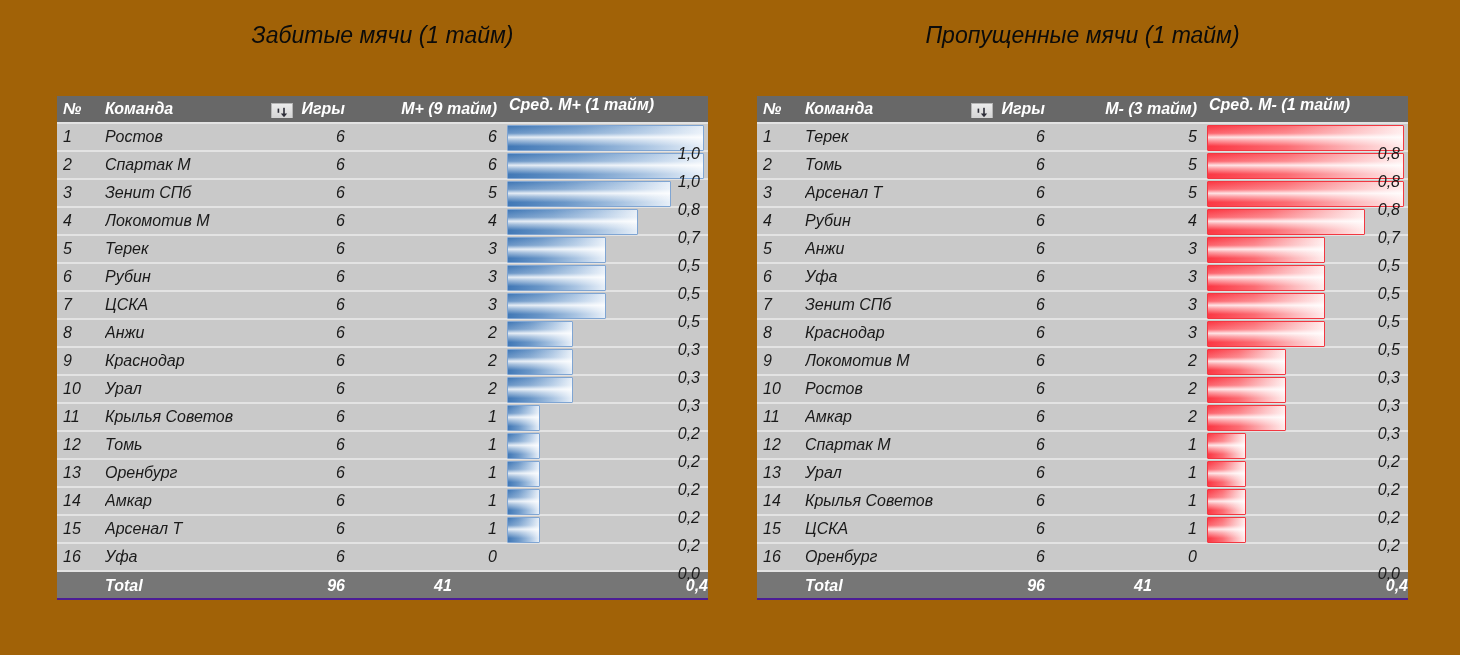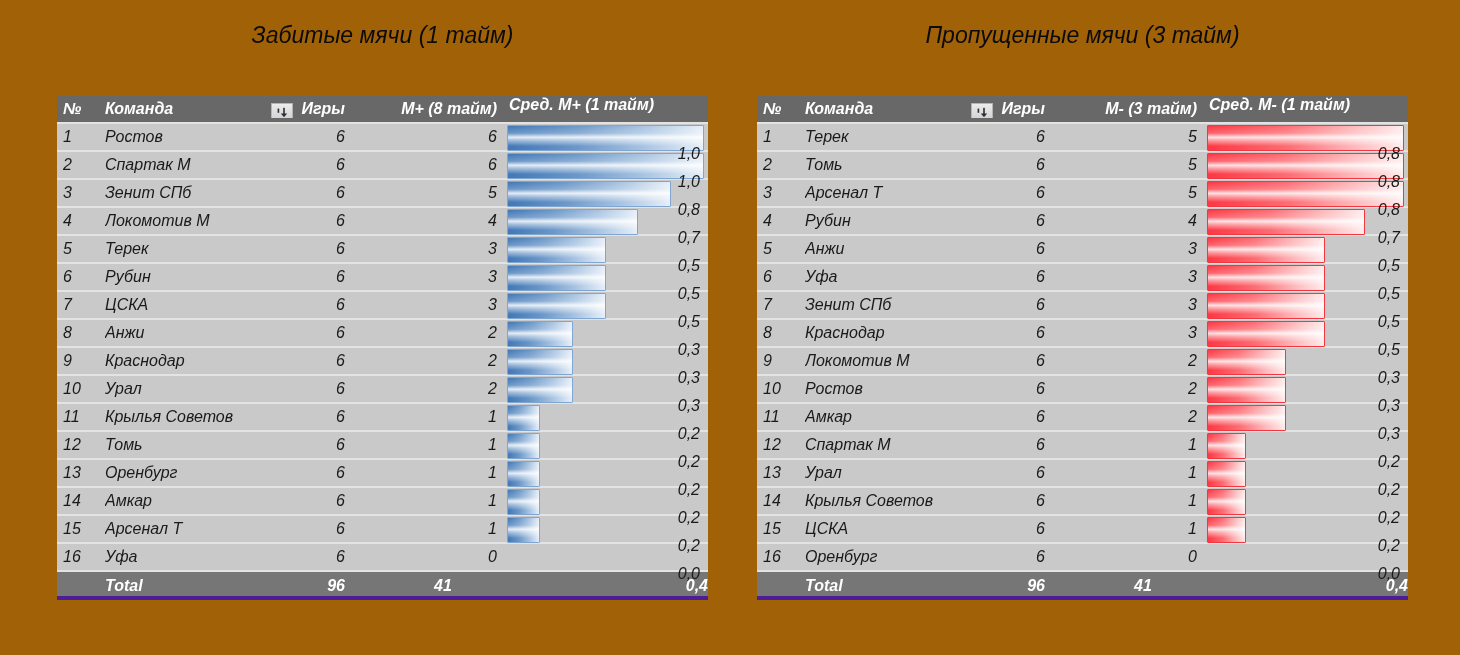--- a/index.html
+++ b/index.html
@@ -9,21 +9,21 @@
   #panel-left{left:57px;}
   #panel-right{left:757px;}
   .title{position:absolute;top:22px;left:0;width:100%;text-align:center;
          font-style:italic;font-size:23px;color:#0b0b0b;}
   .tbl{position:absolute;top:96px;left:0;width:651px;}
   .grid-row{display:grid;grid-template-columns:48px 195px 49px 155px 204px;align-items:center;box-sizing:border-box;}
   .thead{height:28px;background:#686868;border-bottom:2px solid #e3e3e3;
          color:#ffffff;font-weight:700;font-style:italic;font-size:16px;}
   .row{height:28px;background:#c9c9c9;border-bottom:2px solid #e3e3e3;
        font-style:italic;font-size:16px;color:#1a1a1a;}
-  .trow{height:28px;background:#767676;border-bottom:4px solid #4c1d95;
+  .trow{height:28px;background:#767676;border-bottom:2px solid #4c1d95;
         color:#ffffff;font-weight:700;font-style:italic;font-size:16px;}
   .c1{padding-left:6px;}
   .c2{padding-left:0;white-space:nowrap;overflow:hidden;}
   .c3{text-align:right;padding-right:4px;}
   .c4{text-align:right;padding-right:7px;}
   .c5{position:relative;height:100%;}
   .h-team{position:relative;}
   .h-avg{padding-left:5px;white-space:nowrap;}
   .sort-btn{position:absolute;right:7px;top:3px;width:22px;height:21px;
             background:linear-gradient(180deg,#ececec 0%,#d2d2d2 85%);
@@ -60,21 +60,21 @@
           <span class="sort-btn">
             <svg width="15" height="15" viewBox="0 0 15 15">
               <rect x="2.6" y="2.6" width="1.6" height="4.2" fill="#2e2e38"></rect>
               <rect x="8.2" y="1.8" width="1.6" height="7.2" fill="#2e2e38"></rect>
               <path d="M5.8 7.6 h6.4 L9 11.2 z" fill="#2e2e38"></path>
               <rect x="2" y="12" width="10.4" height="1.6" fill="#2e2e38"></rect>
             </svg>
           </span>
         </div>
         <div class="c3">Игры</div>
-        <div class="c4">М+ (8 тайм)</div>
+        <div class="c4">М+ (9 тайм)</div>
         <div class="c5 h-avg">Сред. М+ (1 тайм)</div>
       </div>
       <div>
           <div class="grid-row row">
     <div class="c1">1</div>
     <div class="c2">Ростов</div>
     <div class="c3">6</div>
     <div class="c4">6</div>
     <div class="c5">
       <div class="bar blue" style="width: 197px;"></div>
@@ -236,21 +236,21 @@
         <div class="c1"></div>
         <div class="c2">Total</div>
         <div class="c3">96</div>
         <div class="c4 t4">41</div>
         <div class="c5 t5" style="line-height:28px;">0,4</div>
       </div>
     </div>
   </div>
 
   <div class="panel" id="panel-right">
-    <div class="title">Пропущенные мячи (3 тайм)</div>
+    <div class="title">Пропущенные мячи (1 тайм)</div>
     <div class="tbl">
       <div class="grid-row thead">
         <div class="c1">№</div>
         <div class="c2 h-team">
           <span>Команда</span>
           <span class="sort-btn">
             <svg width="15" height="15" viewBox="0 0 15 15">
               <rect x="2.6" y="2.6" width="1.6" height="4.2" fill="#2e2e38"></rect>
               <rect x="8.2" y="1.8" width="1.6" height="7.2" fill="#2e2e38"></rect>
               <path d="M5.8 7.6 h6.4 L9 11.2 z" fill="#2e2e38"></path>

